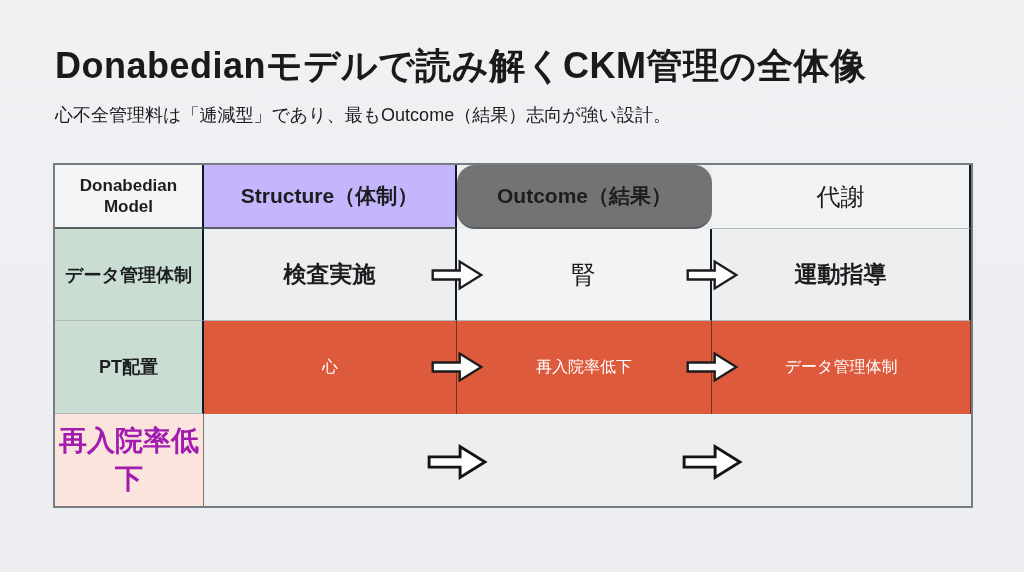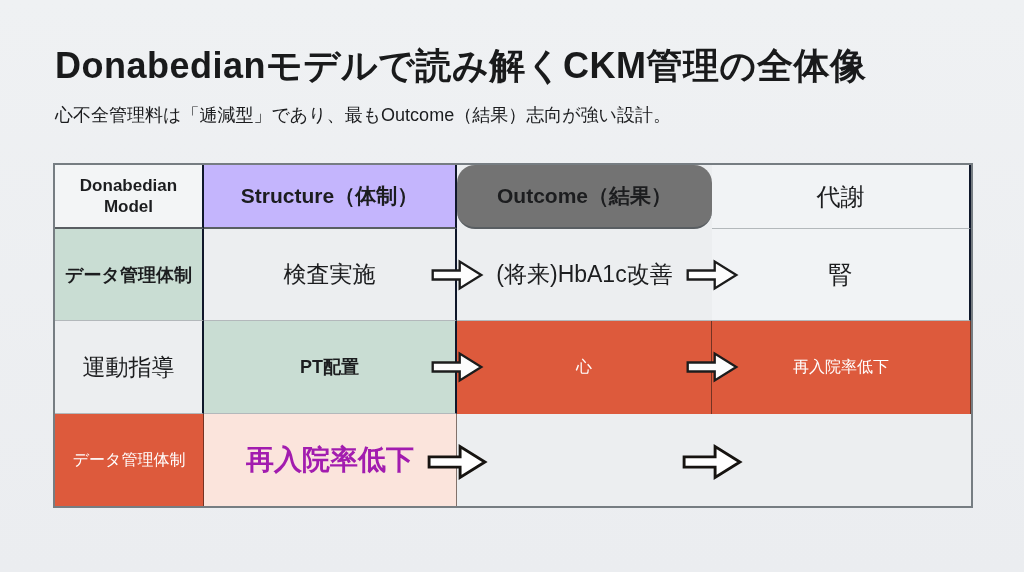--- a/index.html
+++ b/index.html
@@ -52,21 +52,21 @@
     padding: 2px 4px;
   }
   .cell.last-col { border-right: none; }
   .cell.h { border-bottom: 2px solid #595e62; font-weight: 700; font-size: 21px; }
   .cell.h.c0 { flex-direction: column; font-size: 17px; line-height: 1.25; background: #f3f5f6; }
   .h-structure { background: #c4b5fd; }
   .h-process   { background: #a6d0c3; }
   .h-outcome   { background: #737373; border-radius: 18px; }
   .label-cell  { background: #f1f3f5; font-weight: 400; font-size: 24px; }
   .structure-cell { background: #c9ddd3; font-weight: 600; font-size: 18px; }
-  .neutral-cell   { background: #eceef0; font-weight: 400; font-size: 23px; }
+  .neutral-cell   { background: #eceef0; font-weight: 700; font-size: 23px; }
   .row-heart .cell {
     background: #dd5a3c;
     color: #ffffff;
     border-right: 1px solid rgba(30,20,15,0.55);
     border-bottom: none;
   }
   .row-heart .cell.outcome-heart {
     background: #fbe4dc;
     color: #a21caf;
     font-weight: 800;
@@ -90,21 +90,20 @@
     <div class="cell h c0">
       <span>Donabedian</span>
       <span>Model</span>
     </div>
     <div class="cell h h-structure">Structure（体制）</div>
     <div class="cell h h-outcome last-col">Outcome（結果）</div>
 
     <div class="cell label-cell">代謝</div>
     <div class="cell structure-cell">データ管理体制</div>
     <div class="cell neutral-cell">検査実施</div>
-    <div class="cell neutral-cell last-col">(将来)HbA1c改善</div>
 
     <div class="cell label-cell">腎</div>
     <div class="cell neutral-cell">運動指導</div>
     <div class="cell structure-cell">PT配置</div>
 
     <div class="row-heart" style="display:contents">
       <div class="cell">心</div>
       <div class="cell">再入院率低下</div>
       <div class="cell">データ管理体制</div>
       <div class="cell outcome-heart last-col">再入院率低下</div>

